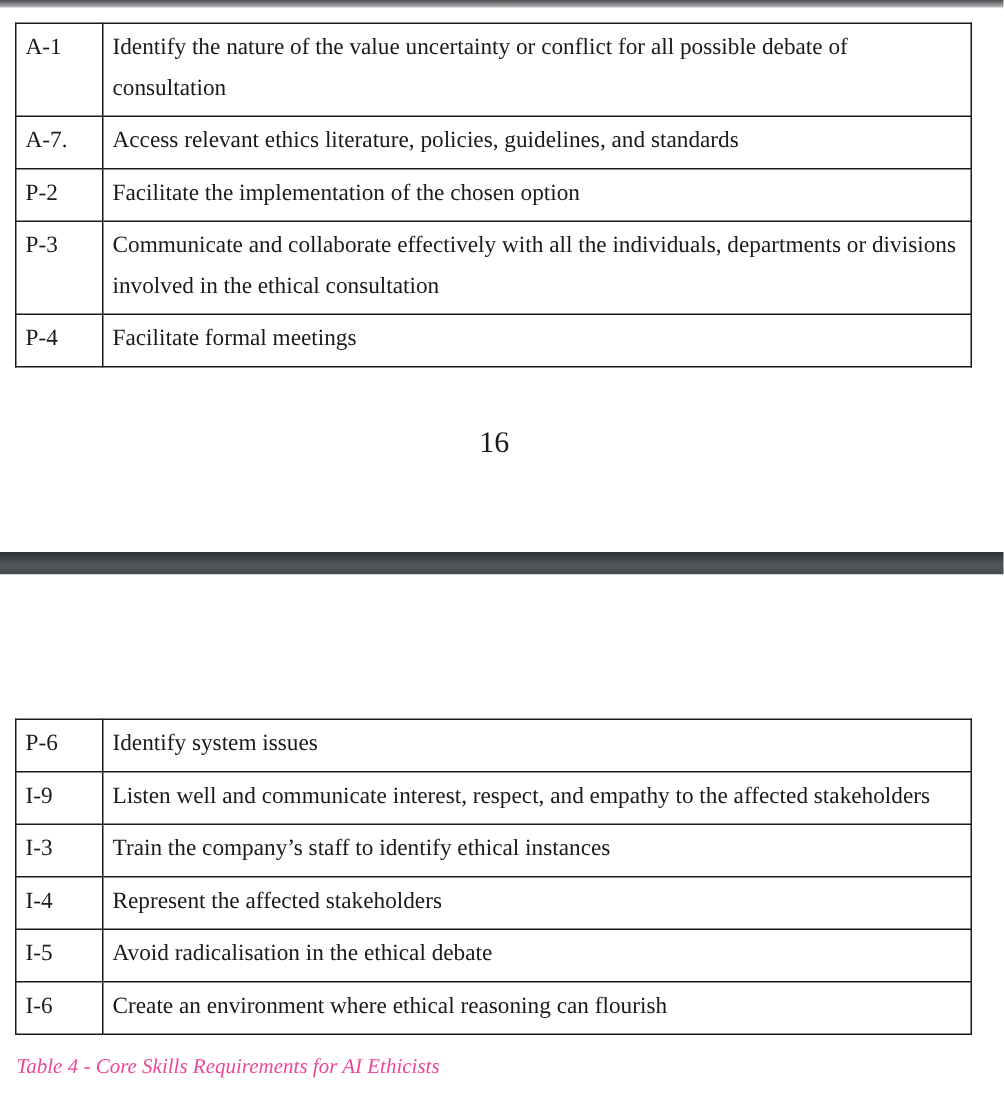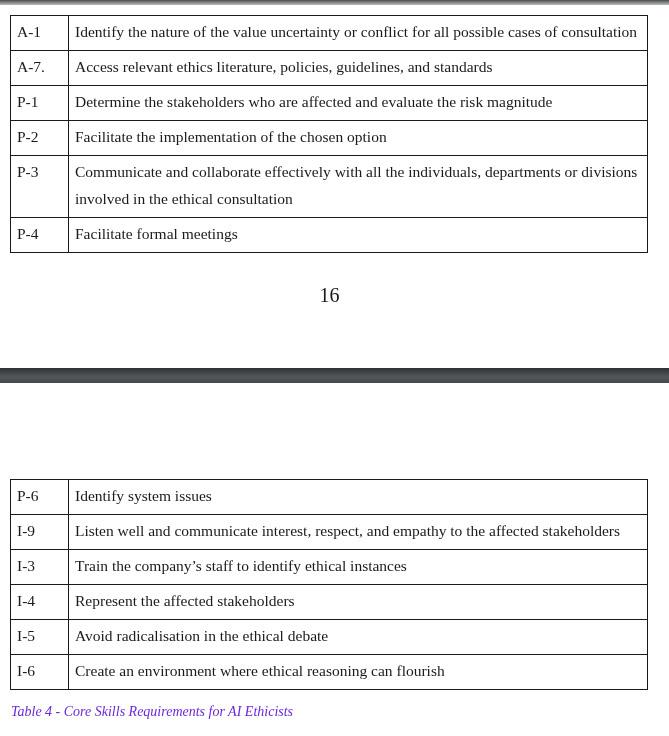--- a/index.html
+++ b/index.html
@@ -34,42 +34,38 @@
     line-height: 27px;
     font-family: Liberation Serif, serif;
   }
   table.skills td.code { width: 45px; }
   .page-number {
     position: absolute; top: 279px; left: 0; width: 659px; text-align: center;
     font-size: 20px;
   }
   .caption {
     position: absolute; left: 11px; top: 321px;
-    font-style: italic; font-size: 14px; color: #6d28d9;
+    font-style: italic; font-size: 14px; color: #ec4899;
   }
 </style>
 </head>
 <body>
 
 <div class="top-shadow"></div>
 
 <div class="page page1">
   <table class="skills">
     <tbody>
       <tr>
         <td class="code">A-1</td>
-        <td>Identify the nature of the value uncertainty or conflict for all possible cases of consultation</td>
+        <td>Identify the nature of the value uncertainty or conflict for all possible debate of consultation</td>
       </tr>
       <tr>
         <td class="code">A-7.</td>
         <td>Access relevant ethics literature, policies, guidelines, and standards</td>
-      </tr>
-      <tr>
-        <td class="code">P-1</td>
-        <td>Determine the stakeholders who are affected and evaluate the risk magnitude</td>
       </tr>
       <tr>
         <td class="code">P-2</td>
         <td>Facilitate the implementation of the chosen option</td>
       </tr>
       <tr>
         <td class="code">P-3</td>
         <td>Communicate and collaborate effectively with all the individuals, departments or divisions involved in the ethical consultation</td>
       </tr>
       <tr>

